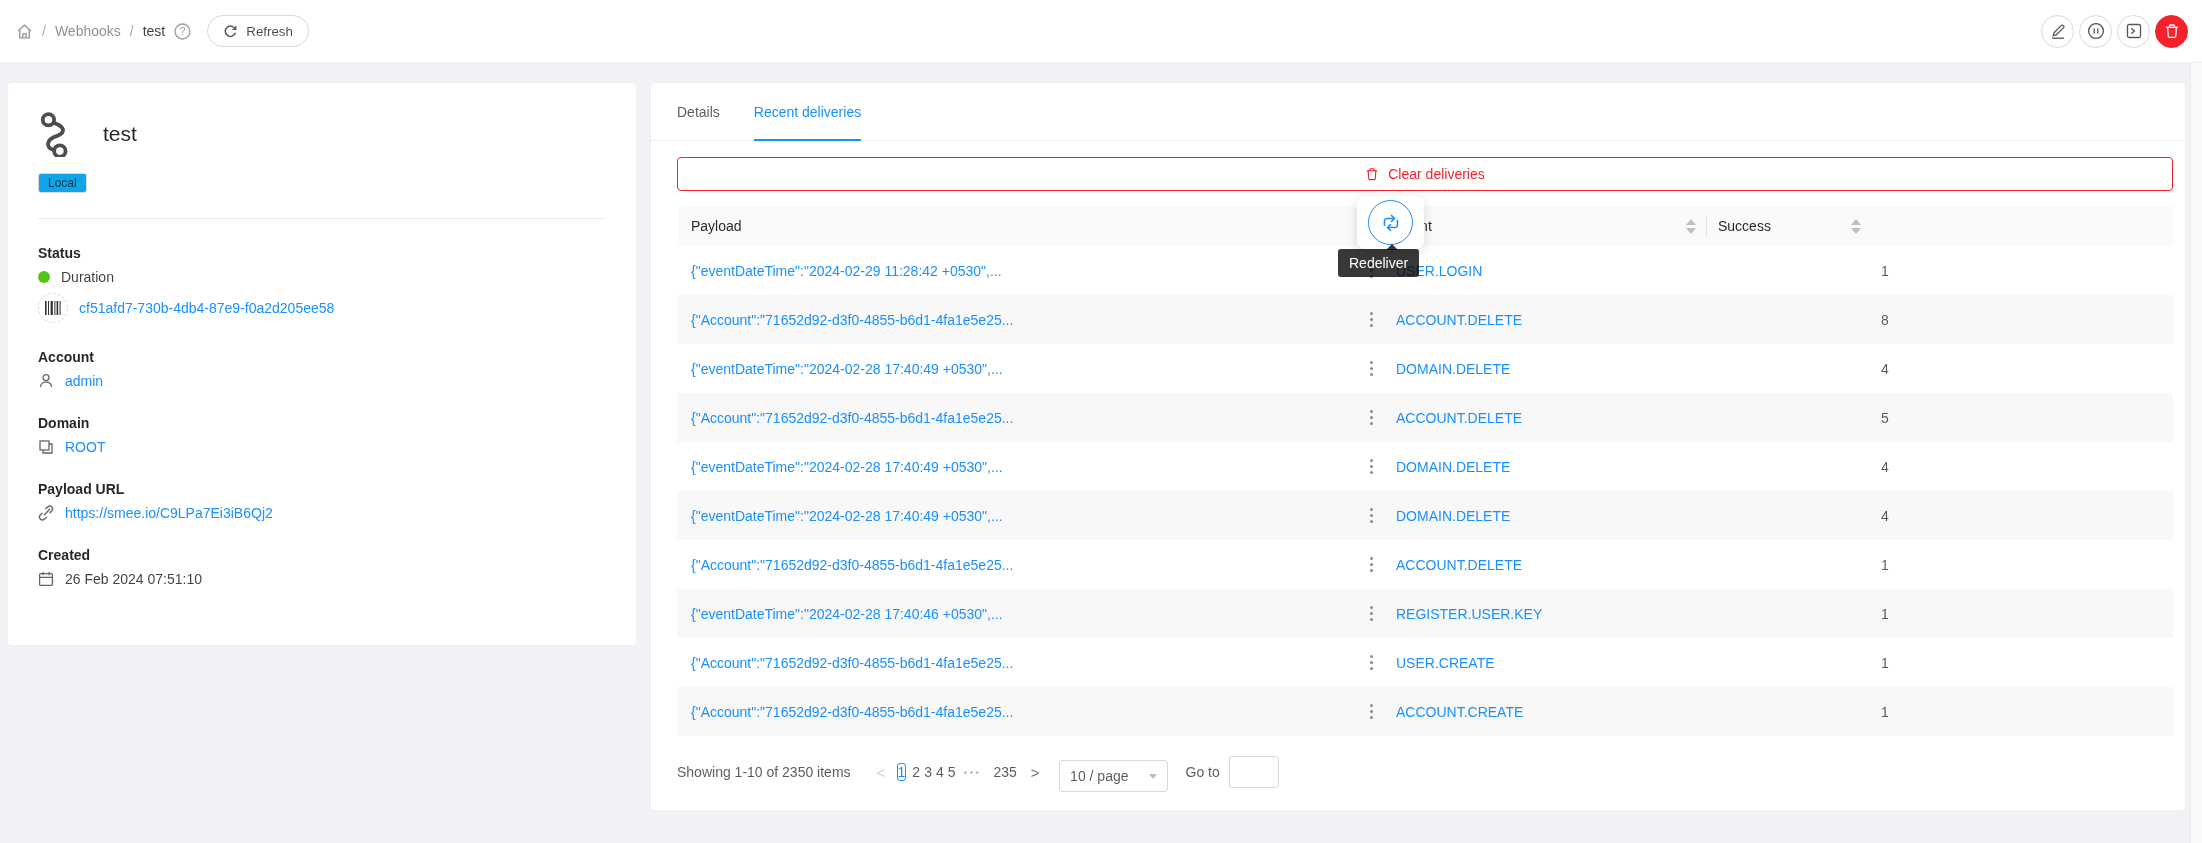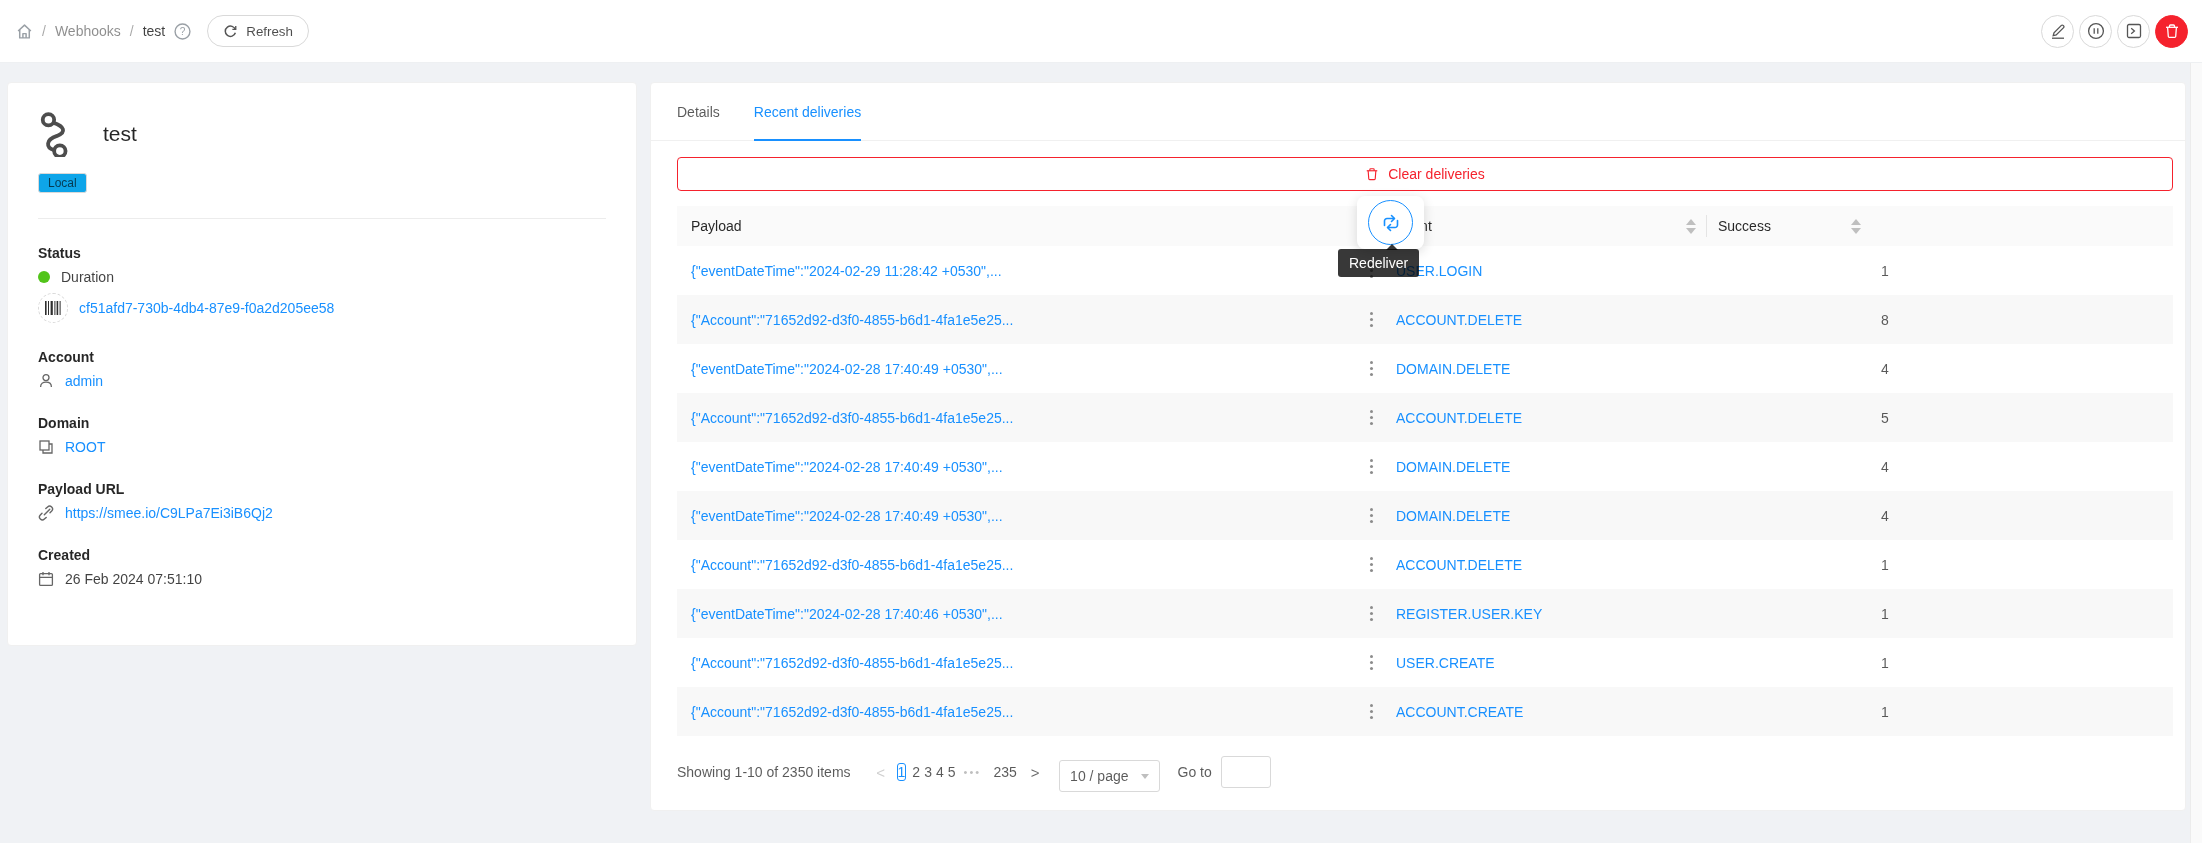--- a/index.html
+++ b/index.html
@@ -107,21 +107,21 @@
   .pg-next { color:rgba(0,0,0,0.6); width:24px; text-align:center; font-size:15px; cursor:pointer; }
   .pg { min-width:24px; text-align:center; cursor:pointer; color:rgba(0,0,0,0.65); margin:0 2px; }
   .pg-active {
     min-width:32px; height:32px; line-height:30px; border:1px solid #1890ff; border-radius:3px;
     color:#1890ff; background:#fff; margin:0 4px;
   }
   .pg-dots { color:#bfbfbf; letter-spacing:2px; margin:0 6px; font-size:11px; }
   .pg-last { margin:0 6px; cursor:pointer; }
   .size-select {
     margin-left:12px; height:32px; min-width:89px; border:1px solid #d9d9d9; border-radius:3px;
-    display:flex; align-items:center; padding:0 10px; gap:12px;
+    display:flex; align-items:center; padding:0 10px; gap:20px;
     background:#fff; cursor:pointer; color:rgba(0,0,0,0.65);margin-top:8px;
   }
   .caret-dn { width:0; height:0; border-left:4px solid transparent; border-right:4px solid transparent; border-top:5px solid #bfbfbf; }
   .goto-label { margin-left:18px;text-align:right; }
   .goto-input { margin-left:9px; width:50px; height:32px; border:1px solid #d9d9d9; border-radius:3px; background:#fff; padding:0 8px; font:inherit; }
 
   
   .redeliver-pop {
     position:absolute; left:1357px; top:196px; width:67px; height:53px;
     background:#fff; border-radius:8px; box-shadow:0 3px 12px rgba(0,0,0,0.14);

